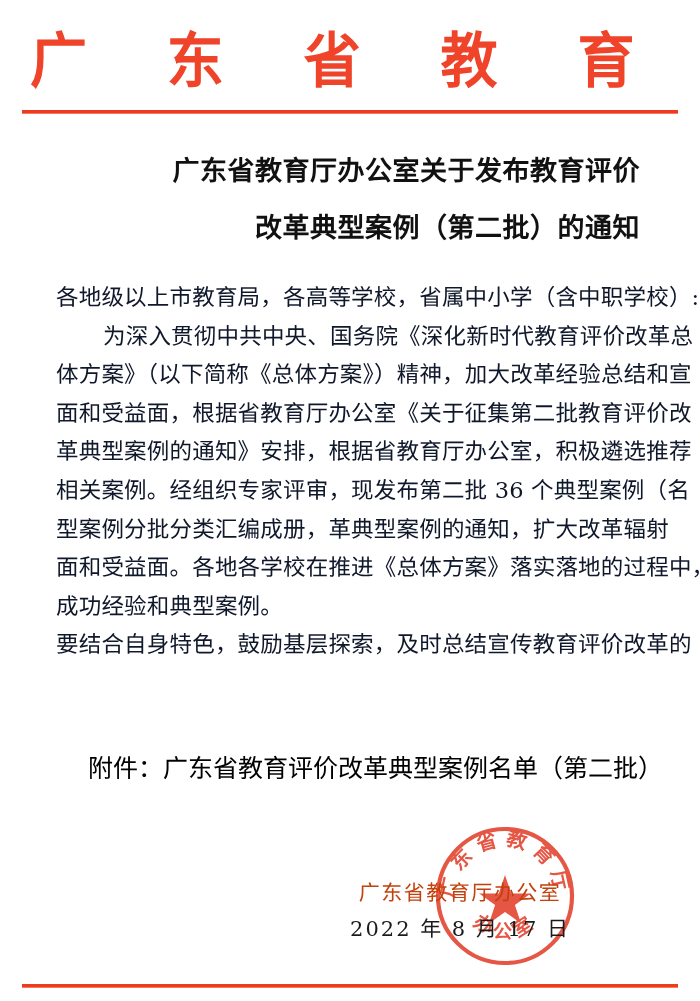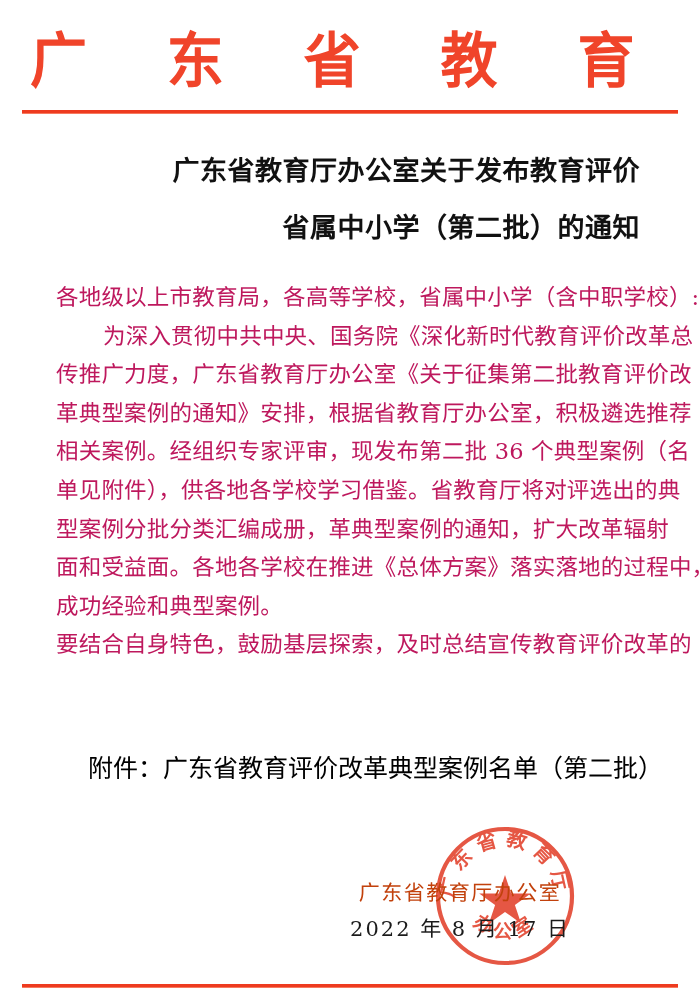--- a/index.html
+++ b/index.html
@@ -85,21 +85,21 @@
   
   .body-block {
     position: absolute;
     left: 56px;
     top: 278px;
     width: 592px;
   }
   .body-line {
     font-family: "DejaVu Serif", "Liberation Serif", serif;
     font-size: 22.5px;
-    color: #be185d;
+    color: #0f172a;
     line-height: 38.6px;
     letter-spacing: 0.2px;
     white-space: nowrap;
   }
   .body-line.indent {
     text-indent: 47px;
   }
 
   
   .attachment {
@@ -159,30 +159,30 @@
 <div class="page">
 
   <div class="letterhead">
     <span class="letterhead-title">广 东 省 教 育 厅</span>
   </div>
 
   <div class="rule-top"></div>
 
   <div class="doc-title">
     <span class="tline">广东省教育厅办公室关于发布教育评价</span>
-    <span class="tline">省属中小学（第二批）的通知</span>
+    <span class="tline">改革典型案例（第二批）的通知</span>
   </div>
 
   <div class="body-block">
     <div class="body-line">各地级以上市教育局，各高等学校，省属中小学（含中职学校）:</div>
     <div class="body-line indent">为深入贯彻中共中央、国务院《深化新时代教育评价改革总</div>
-    <div class="body-line">传推广力度，广东省教育厅办公室《关于征集第二批教育评价改</div>
+    <div class="body-line">体方案》（以下简称《总体方案》）精神，加大改革经验总结和宣</div>
+    <div class="body-line">面和受益面，根据省教育厅办公室《关于征集第二批教育评价改</div>
     <div class="body-line">革典型案例的通知》安排，根据省教育厅办公室，积极遴选推荐</div>
     <div class="body-line">相关案例。经组织专家评审，现发布第二批 36 个典型案例（名</div>
-    <div class="body-line">单见附件），供各地各学校学习借鉴。省教育厅将对评选出的典</div>
     <div class="body-line">型案例分批分类汇编成册，革典型案例的通知，扩大改革辐射</div>
     <div class="body-line">面和受益面。各地各学校在推进《总体方案》落实落地的过程中，</div>
     <div class="body-line">成功经验和典型案例。</div>
     <div class="body-line">要结合自身特色，鼓励基层探索，及时总结宣传教育评价改革的</div>
   </div>
 
   <div class="attachment">附件：广东省教育评价改革典型案例名单（第二批）</div>
 
   <div class="seal">
     <svg viewBox="0 0 142 142" xmlns="http://www.w3.org/2000/svg">

